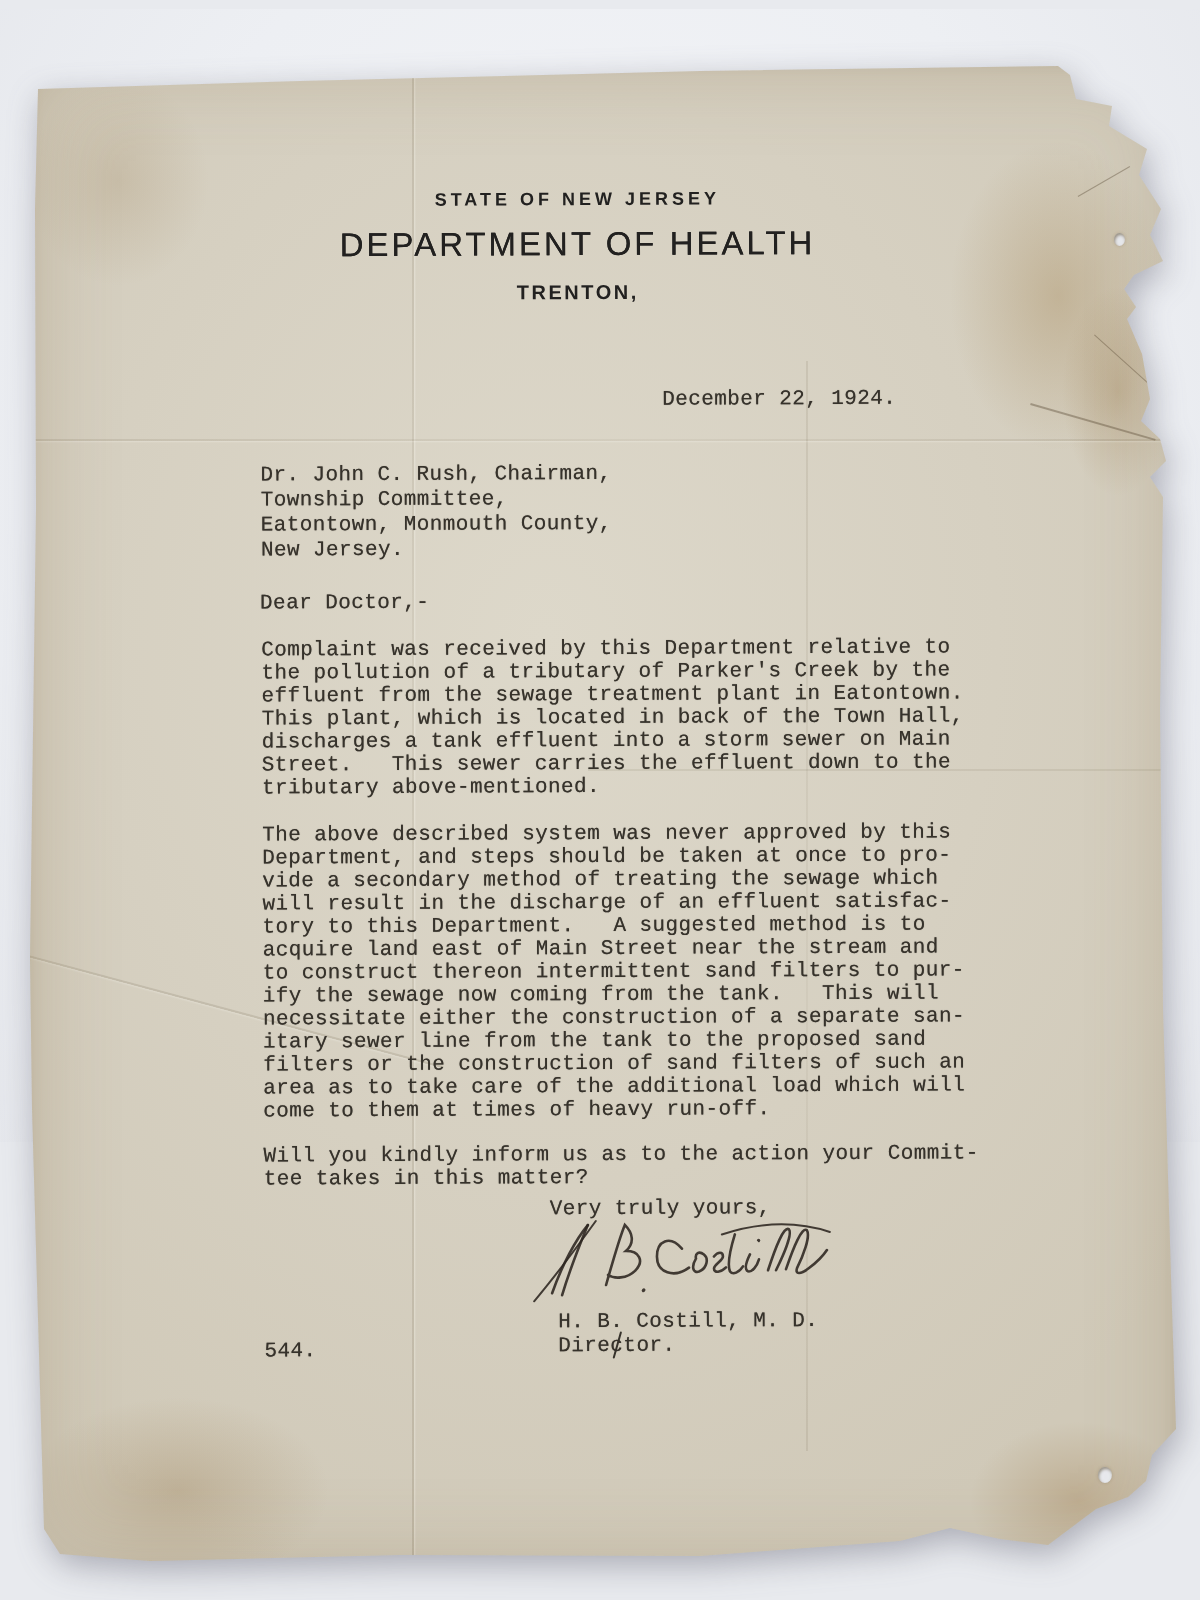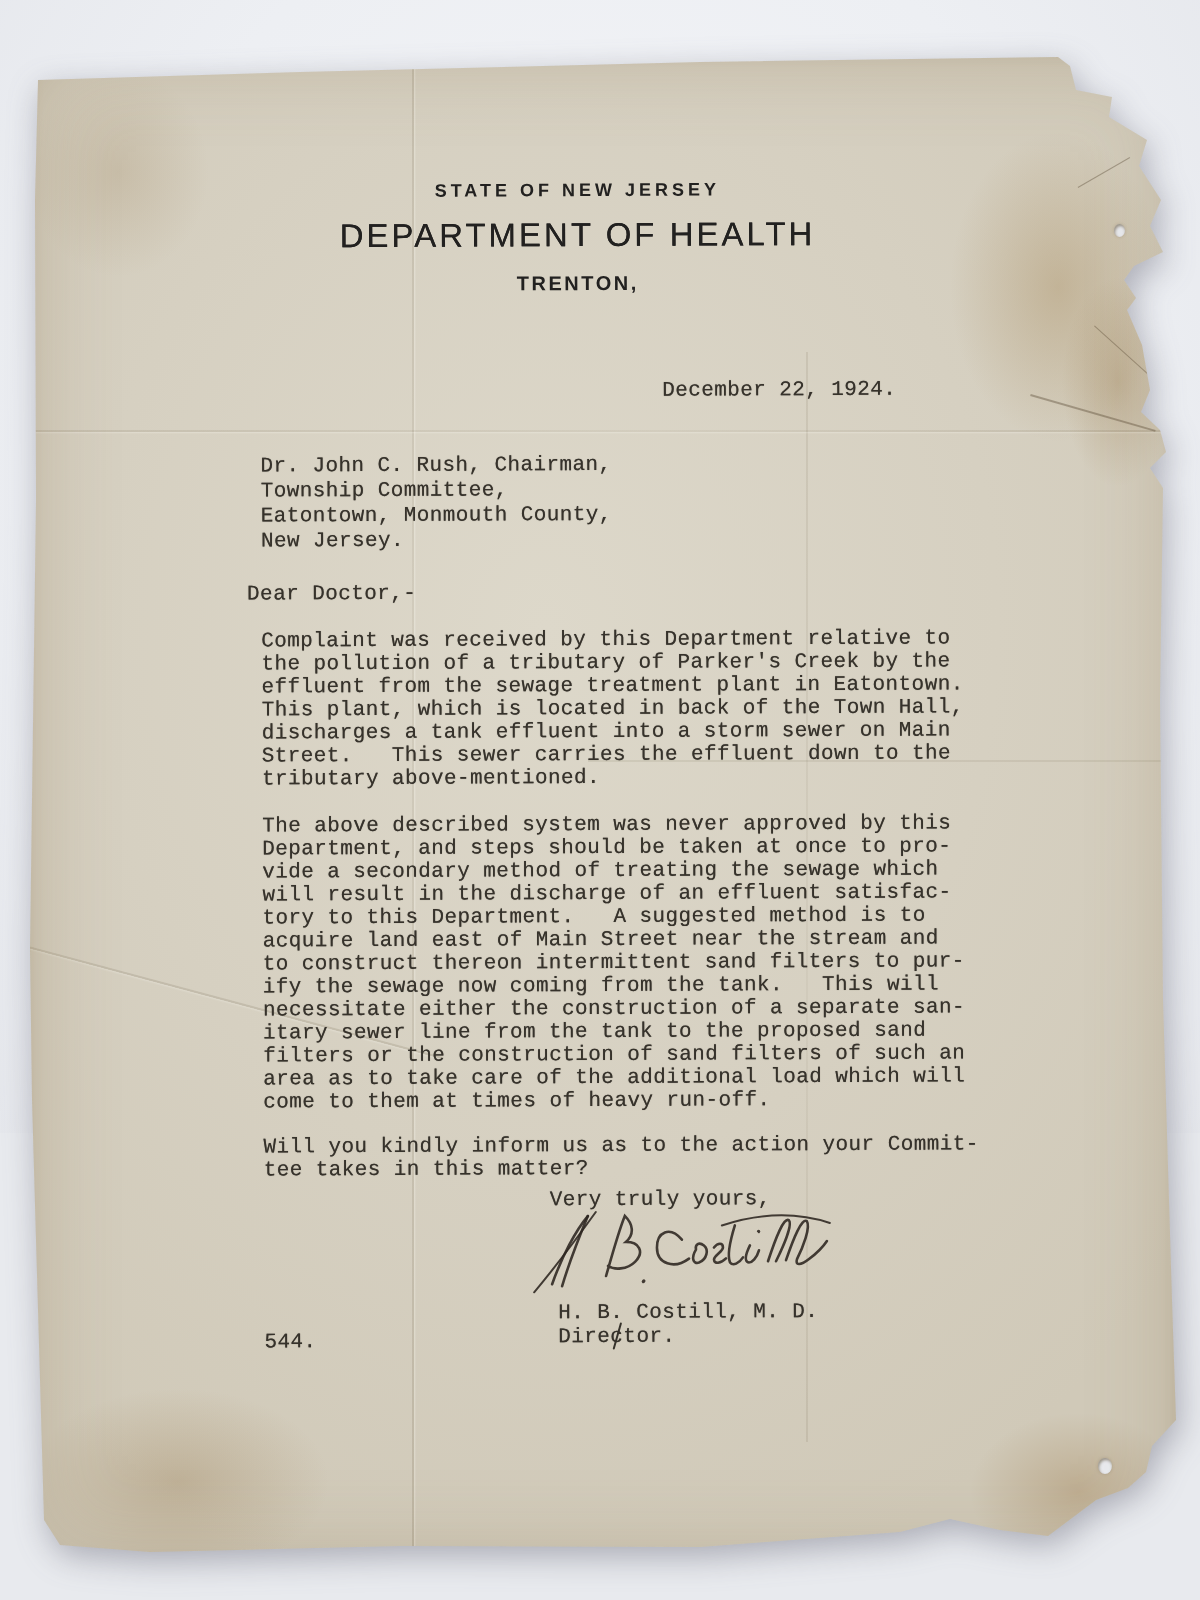--- a/index.html
+++ b/index.html
@@ -5,20 +5,21 @@
   html,body{margin:0;padding:0;}
   body{
     width:1200px;height:1600px;
     font-family:"Liberation Sans",sans-serif;
     background:#e8eaee;
     overflow:hidden;
   }
   .photo{
     position:relative;width:1200px;height:1133px;
     background:radial-gradient(ellipse 900px 1100px at 50% 42%, #f4f5f8 0%, #edeff3 55%, #e3e5ea 100%);
+    margin-top:9px;
   }
   
   .paper-wrap{position:absolute;left:0;top:0;width:1200px;height:1600px;
     filter:drop-shadow(4px 10px 16px rgba(70,70,90,.38));}
   .paper{
     position:absolute;left:28px;top:52px;width:1150px;height:1512px;
     background:radial-gradient(ellipse 820px 1000px at 45% 38%, #ddd8ca 0%, #d6d0c1 55%, #d0c9b8 100%);
     clip-path:polygon(10px 28px,272px 20px,672px 10px,1030px 5px,1042px 14px,1048px 38px,
       1084px 45px,1081px 65px,1119px 88px,1111px 114px,1133px 148px,1122px 174px,1135px 200px,
       1106px 214px,1096px 228px,1108px 246px,1099px 258px,1114px 293px,1122px 338px,1113px 360px,
@@ -69,21 +70,21 @@
     text-shadow:0 0 .6px #222120;}
   .lh.city{left:330px;top:272px;width:500px;font-size:20px;font-weight:700;letter-spacing:2.5px;}
   .type{
     position:absolute;font-family:"Liberation Mono",monospace;
     font-size:21px;line-height:23px;letter-spacing:.4px;color:#36322b;
     white-space:pre;text-shadow:0 0 .7px rgba(54,50,43,.75);
   }
   .type.addr{line-height:25px;}
   .date-line{left:664px;top:379px;}
   .addr{left:262px;top:452px;}
-  .salutation{left:248px;top:581px;}
+  .salutation{left:261px;top:581px;}
   .para1{left:262px;top:628px;}
   .para2{left:262px;top:813px;}
   .para3{left:262px;top:1134px;}
   .valediction{left:548px;top:1188px;}
   .typed-name{left:556px;top:1301px;}
   .typed-title{left:556px;top:1325px;}
   .ref-num{left:262px;top:1329px;}
   .director-slash{position:absolute;left:614px;top:1322px;width:1.8px;height:28px;
     background:#36322b;transform:rotate(16deg);border-radius:1px;}
   .signature{position:absolute;left:520px;top:1204px;width:320px;height:100px;}

